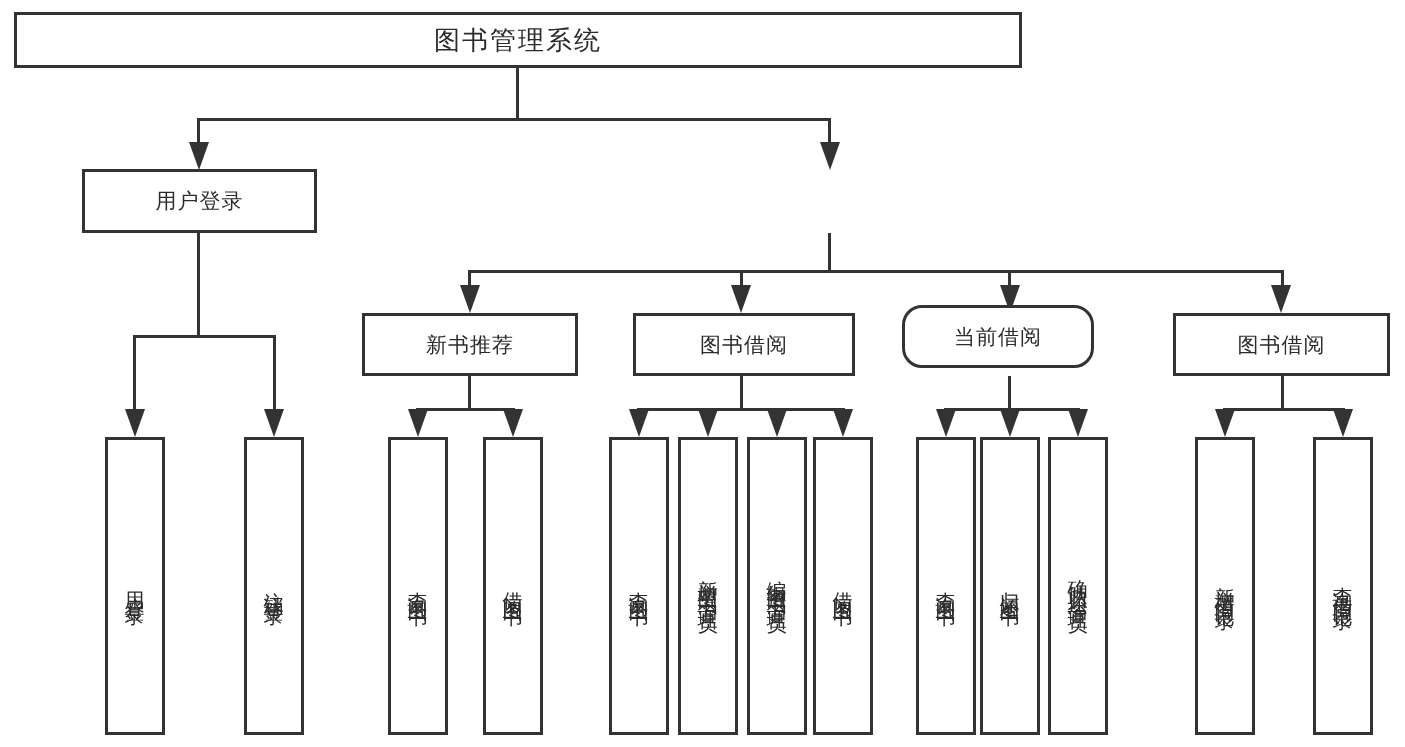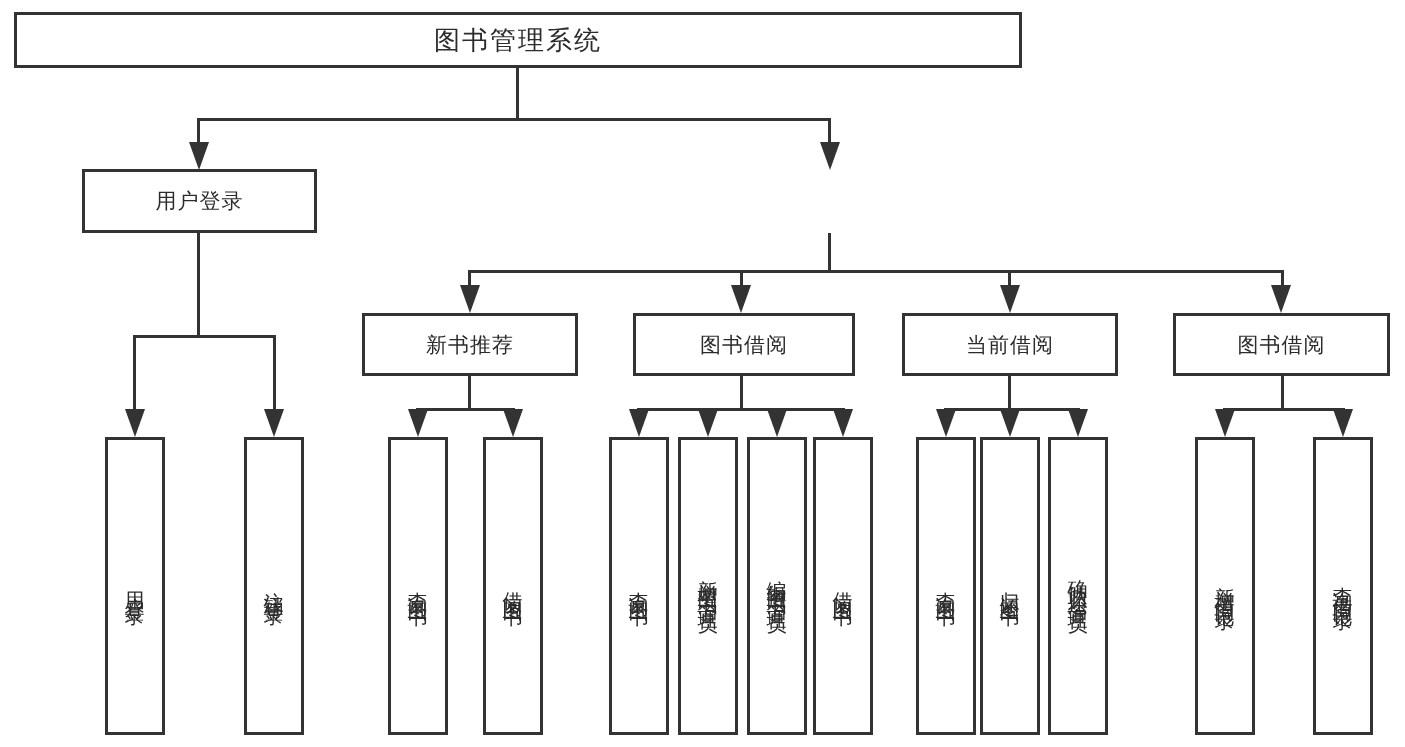--- a/index.html
+++ b/index.html
@@ -89,21 +89,21 @@
   <div class="ah" style="left:1000px;top:285px;"></div>
   <div class="vl" style="left:1281px;top:270px;height:18px;"></div>
   <div class="ah" style="left:1271px;top:285px;"></div>
 
   <div class="box h" style="left:362px;top:313px;width:216px;height:63px;">
     <span>新书推荐</span>
   </div>
   <div class="box h" style="left:633px;top:313px;width:222px;height:63px;">
     <span>图书借阅</span>
   </div>
-  <div class="box h" style="left:902px;top:313px;width:216px;height:63px;">
+  <div class="box h" style="left:902px;top:305px;width:192px;height:63px;border-radius:20px;">
     <span>当前借阅</span>
   </div>
   <div class="box h" style="left:1173px;top:313px;width:217px;height:63px;">
     <span>图书借阅</span>
   </div>
 
   <div class="vl" style="left:468px;top:376px;height:32px;"></div>
   <div class="hl" style="left:416px;top:408px;width:99px;"></div>
   <div class="ah" style="left:408px;top:409px;"></div>
   <div class="ah" style="left:503px;top:409px;"></div>

